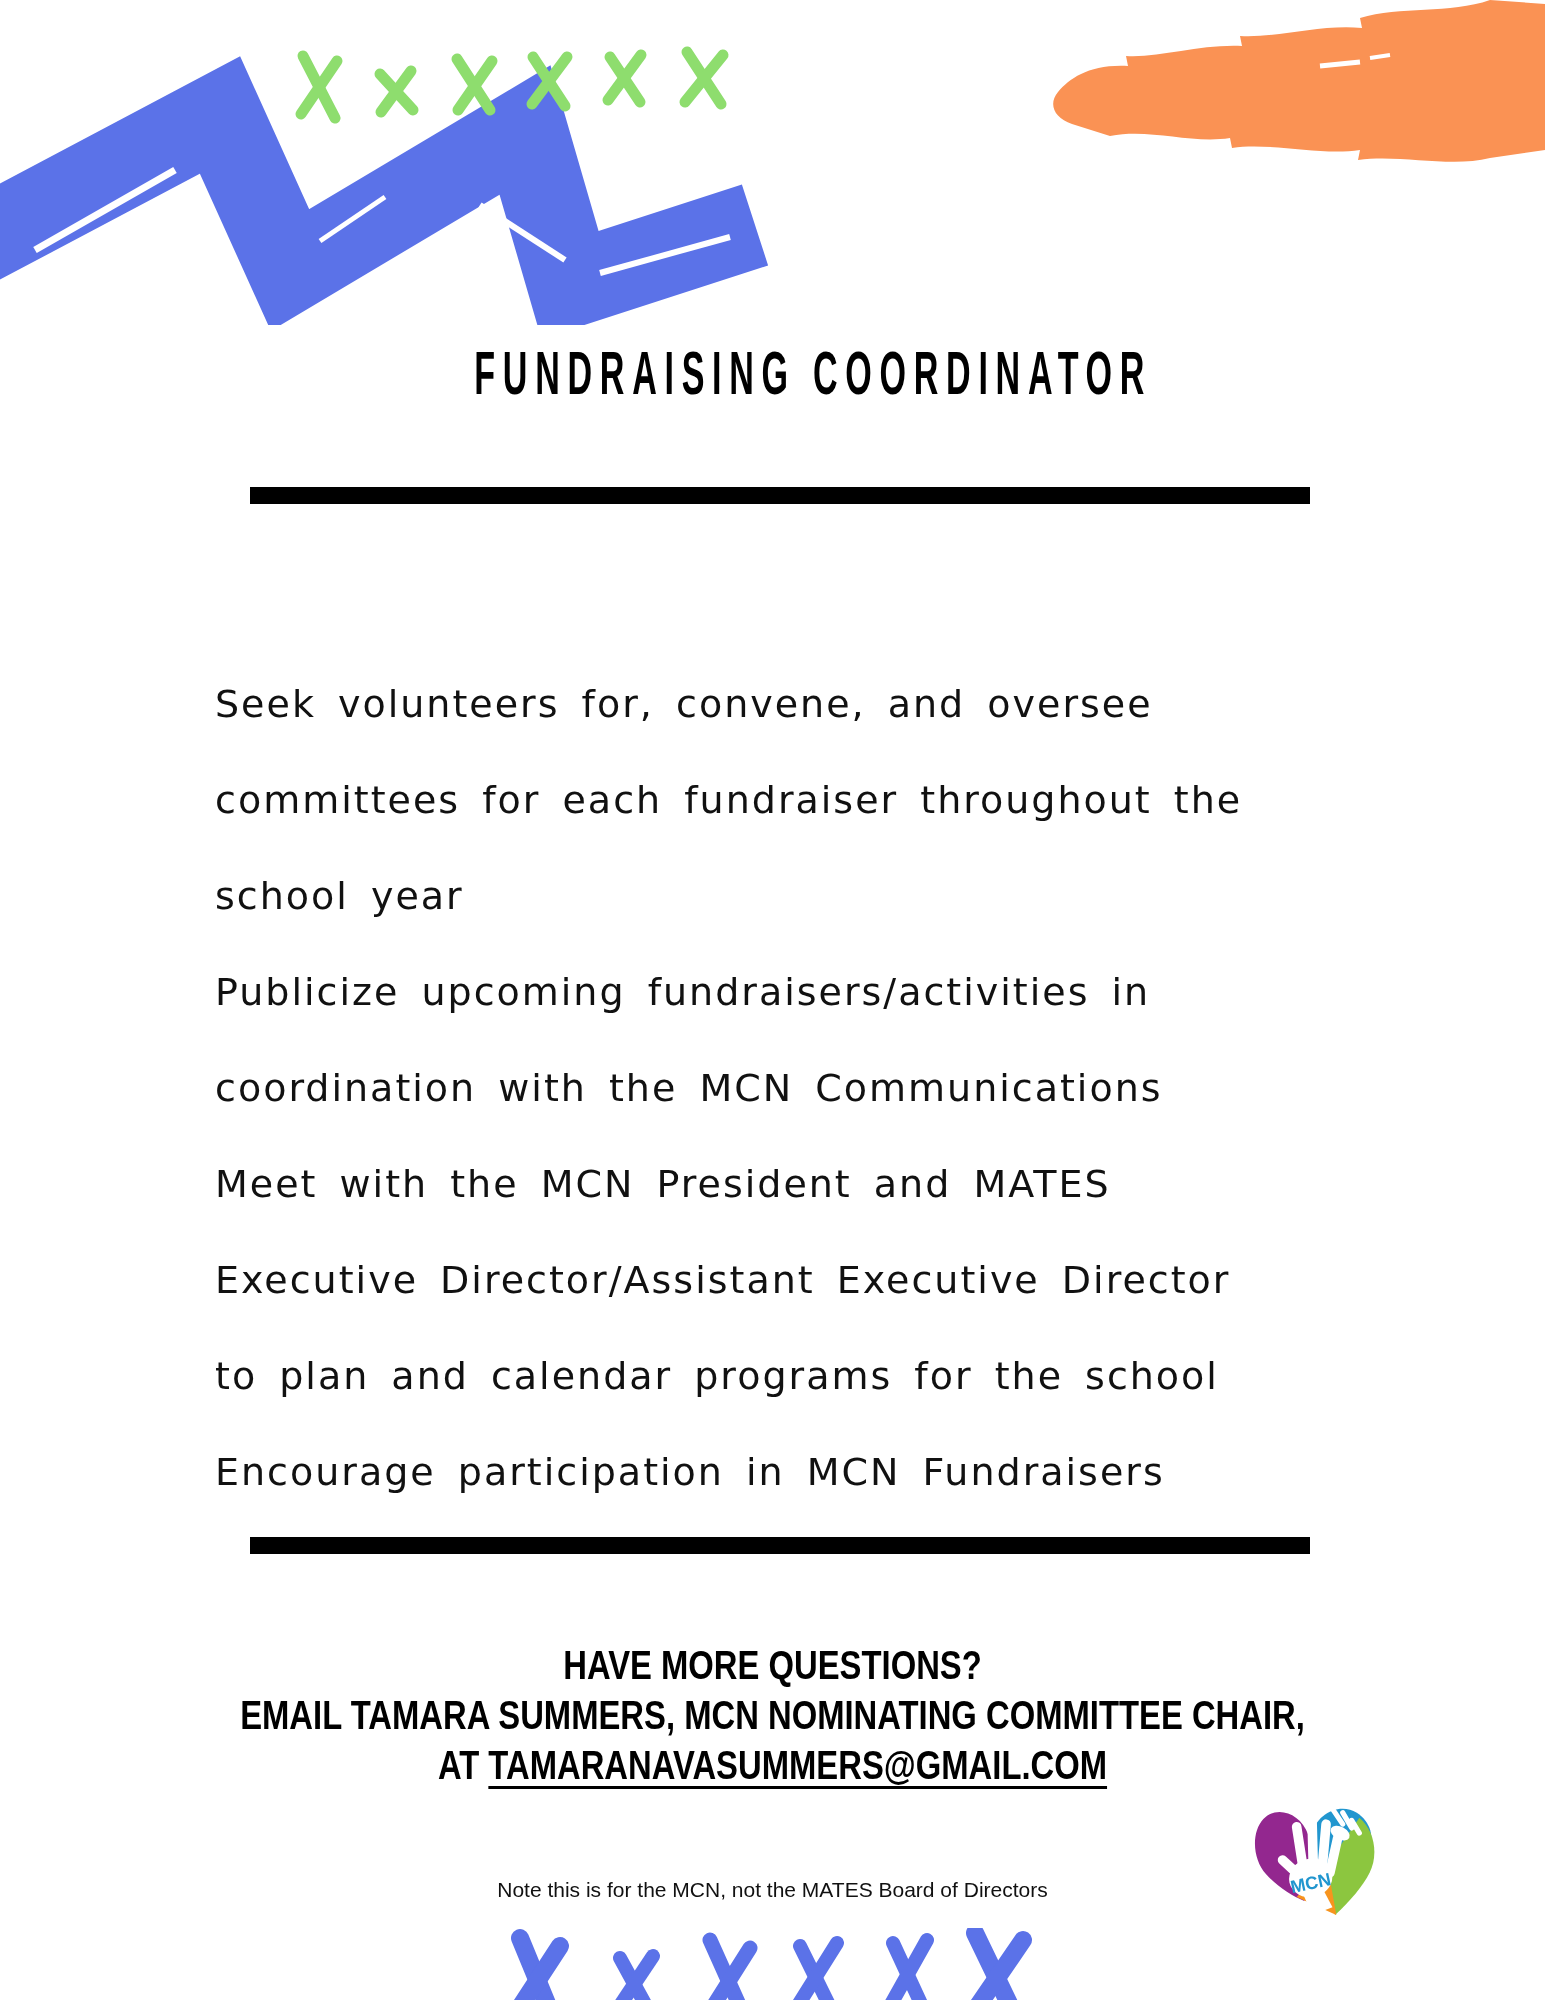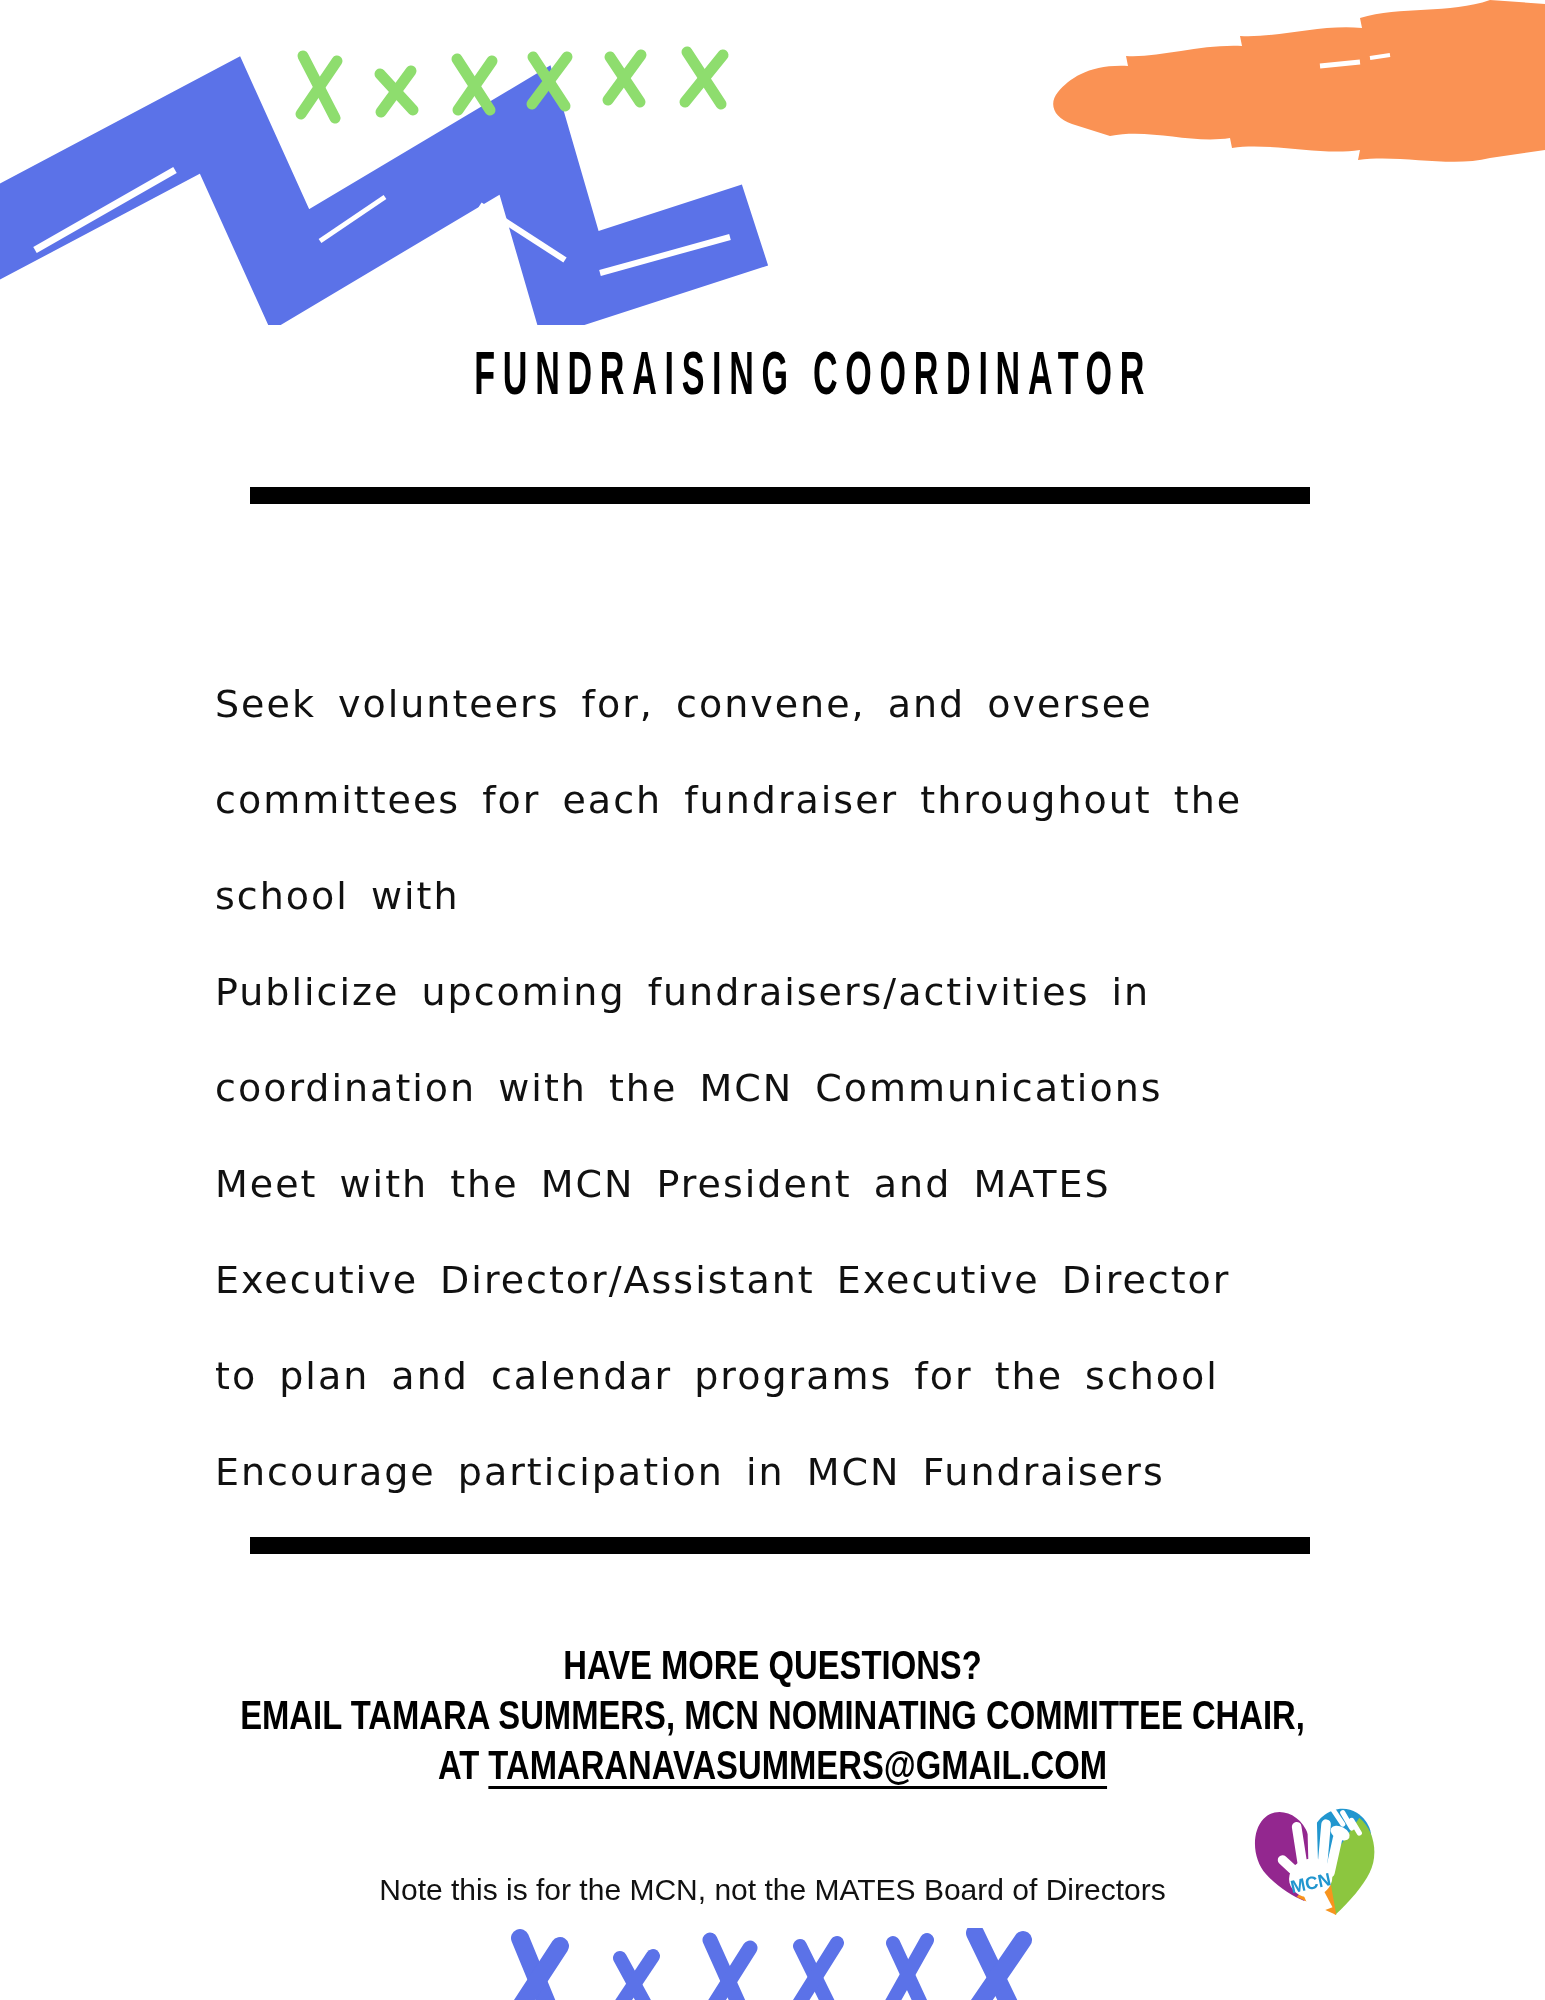--- a/index.html
+++ b/index.html
@@ -77,21 +77,21 @@
     text-decoration: underline;
     text-decoration-thickness: 3px;
     text-underline-offset: 7px;
     cursor: pointer;
   }
   .note-line {
     position: absolute;
     top: 1874px; left: 0; width: 1545px;
     text-align: center;
     font-family: "Liberation Sans", sans-serif;
-    font-size: 30px;
+    font-size: 21px;
     line-height: 32px;
     color: var(--body-text, #111);
   }
 </style>
 </head>
 <body>
 
 <div class="page">
 
   <svg class="deco" style="left:-10px; top:45px;" width="790" height="280" viewBox="0 0 790 280">
@@ -133,21 +133,21 @@
   <h1 class="title">
     <span class="title-inner">FUNDRAISING COORDINATOR</span>
   </h1>
 
   <div class="bar bar-top"></div>
 
   <div class="body-text">
     <div class="para">
       <div class="bline">Seek volunteers for, convene, and oversee</div>
       <div class="bline">committees for each fundraiser throughout the</div>
-      <div class="bline">school with</div>
+      <div class="bline">school year</div>
     </div>
     <div class="para">
       <div class="bline">Publicize upcoming fundraisers/activities in</div>
       <div class="bline">coordination with the MCN Communications</div>
     </div>
     <div class="para">
       <div class="bline">Meet with the MCN President and MATES</div>
       <div class="bline">Executive Director/Assistant Executive Director</div>
       <div class="bline">to plan and calendar programs for the school</div>
     </div>

